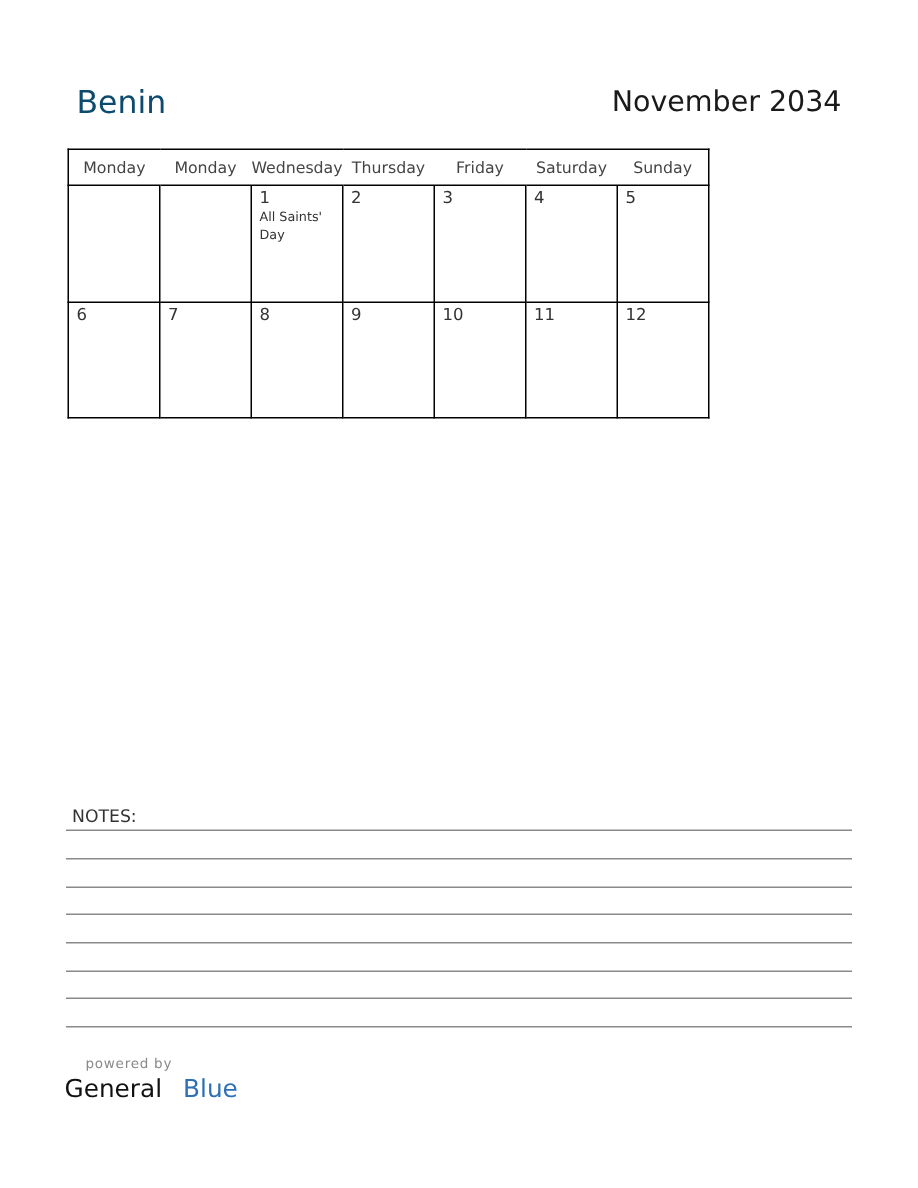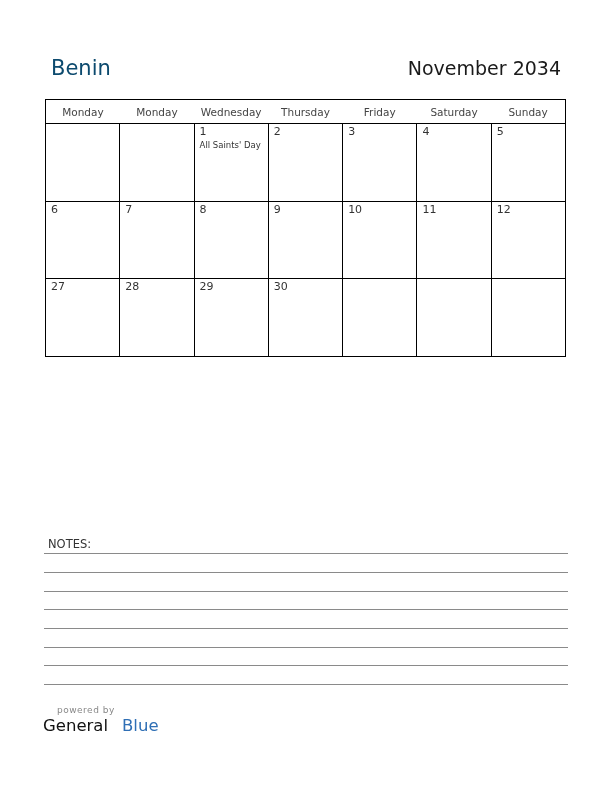--- a/index.html
+++ b/index.html
@@ -1,19 +1,19 @@
 <!DOCTYPE html>
 <html><head>
 <meta charset="utf-8">
 <style>
   * { margin:0; padding:0; box-sizing:border-box; }
   body { width:612px; height:792px; background:#ffffff; position:relative; font-family:"DejaVu Sans", sans-serif; color:#222; overflow:hidden; }
   .country { position:absolute; left:51px; top:56px; font-size:21px; color:#0c4a6e; }
   .month { position:absolute; right:51px; top:57px; font-size:19px; color:#1a1a1a;margin-left:29px; }
-  table.cal { position:absolute; left:45px; top:99px; width:521px; border-collapse:collapse; table-layout:fixed; }
+  table.cal { position:absolute; left:45px; top:99px; width:428px; border-collapse:collapse; table-layout:fixed; }
   table.cal th { height:24px; font-weight:normal; font-size:10.5px; color:#444; border-top:1.5px solid #000; border-bottom:1.5px solid #000; text-align:center; vertical-align:middle; }
   table.cal th:first-child { border-left:1.5px solid #000; }
   table.cal th:last-child { border-right:1.5px solid #000; }
   table.cal td { height:77.6px; border:1.5px solid #000; vertical-align:top; padding:2px 5px; font-size:11px; color:#333; }
   .daynum { display:block; line-height:12px; }
   .holiday { display:block; font-size:8.5px; line-height:12px; color:#333; margin-top:1px; }
   .notes-label { position:absolute; left:48px; top:537px; font-size:11.5px; color:#333; }
   .note-line { position:absolute; left:44px; width:524px; height:1px; background:#8a8a8a; }
   .powered { position:absolute; left:57px; top:705px; font-size:9px; color:#888; letter-spacing:0.5px; }
   .brand { position:absolute; left:43px; top:716px; font-size:16.5px; color:#111; }
@@ -78,43 +78,20 @@
         <td>
           <span class="daynum">10</span>
         </td>
         <td>
           <span class="daynum">11</span>
         </td>
         <td>
           <span class="daynum">12</span>
         </td>
       </tr>
-      <tr>
-        <td>
-          <span class="daynum">27</span>
-        </td>
-        <td>
-          <span class="daynum">28</span>
-        </td>
-        <td>
-          <span class="daynum">29</span>
-        </td>
-        <td>
-          <span class="daynum">30</span>
-        </td>
-        <td>
-          <span class="daynum"></span>
-        </td>
-        <td>
-          <span class="daynum"></span>
-        </td>
-        <td>
-          <span class="daynum"></span>
-        </td>
-      </tr>
     </tbody>
 </table>
 
 <div class="notes-label">NOTES:</div>
 <div id="notes-lines">
     <div class="note-line" style="top: 553px;"></div>
     <div class="note-line" style="top: 572px;"></div>
     <div class="note-line" style="top: 591px;"></div>
     <div class="note-line" style="top: 609px;"></div>
     <div class="note-line" style="top: 628px;"></div>

